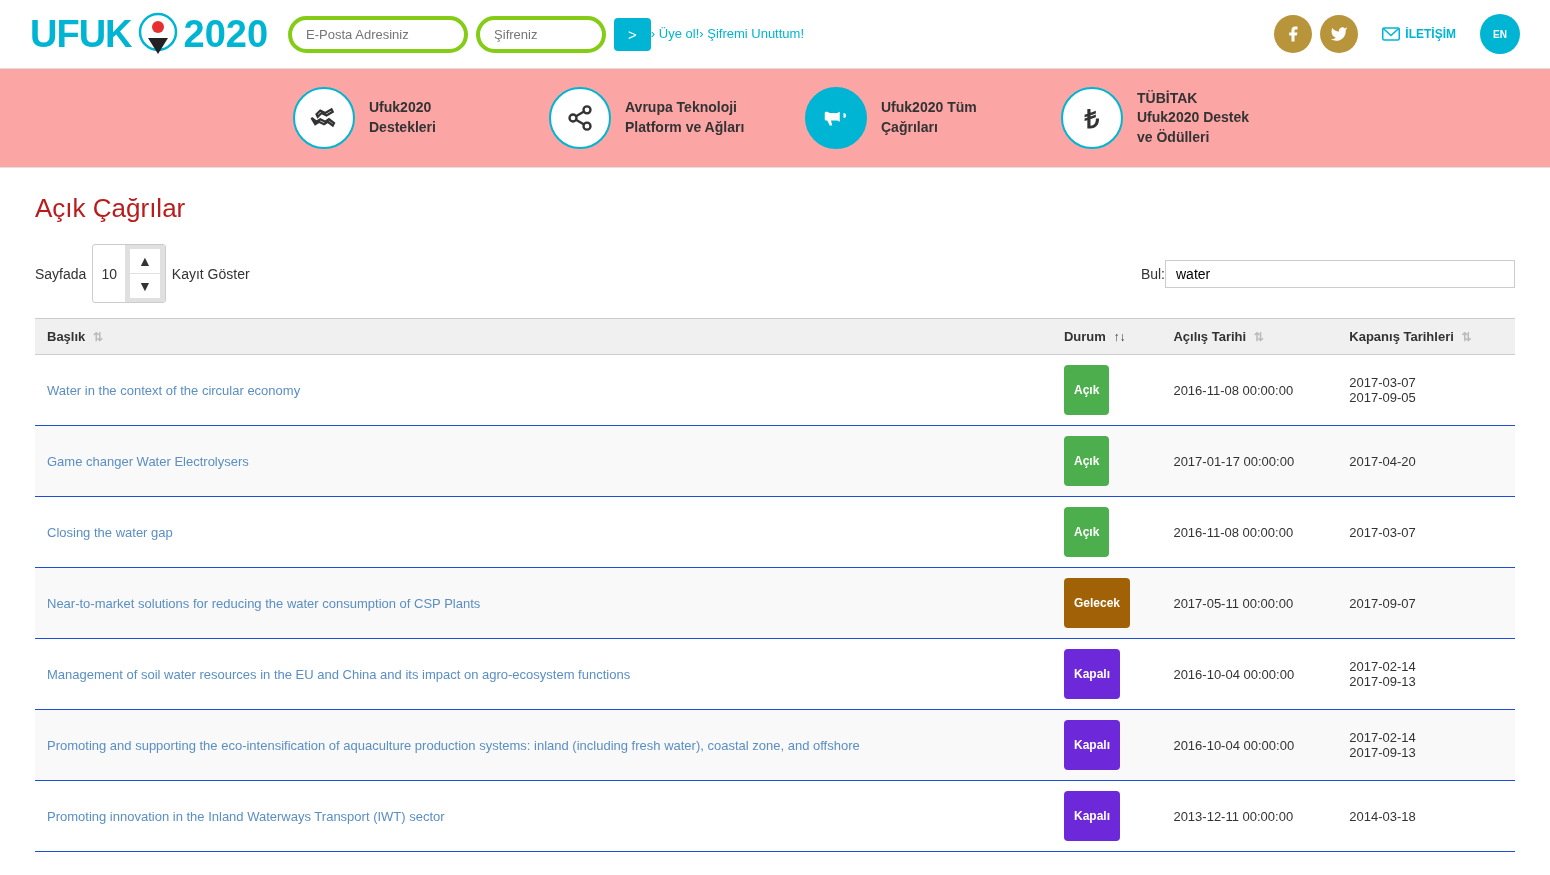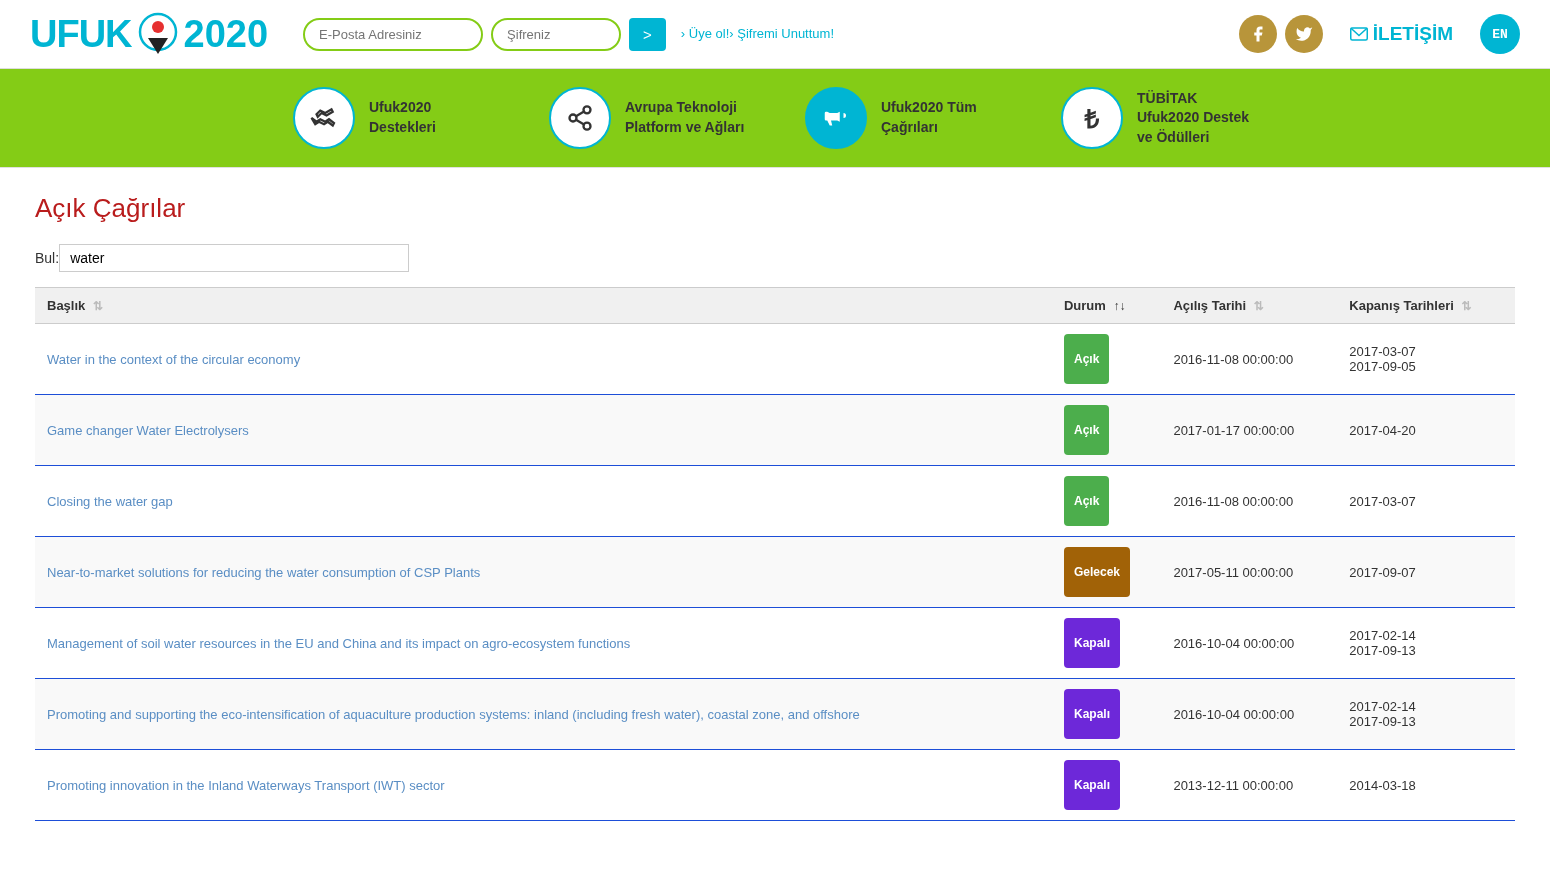--- a/index.html
+++ b/index.html
@@ -4,21 +4,20 @@
   <style>
     * { box-sizing: border-box; margin: 0; padding: 0; }
     body { font-family: Arial, sans-serif; font-size: 14px; background: #fff; color: #333; }
 
     
     .header {
       display: flex;
       align-items: center;
       padding: 10px 30px;
       border-bottom: 1px solid #ddd;
-      gap: 15px;
       background: #fff;
     }
     .logo {
       display: flex;
       align-items: center;
       text-decoration: none;
       margin-right: 20px;
     }
     .logo-ufuk {
       font-size: 38px;
@@ -30,21 +29,21 @@
       font-size: 38px;
       font-weight: bold;
       color: #00b5d3;
     }
     .header-inputs {
       display: flex;
       align-items: center;
       gap: 8px;
     }
     .header-inputs input {
-      border: 2px solid #84cc16;
+      border: 4px solid #84cc16;
       border-radius: 20px;
       padding: 7px 14px;
       font-size: 13px;
       outline: none;
       color: #999;
     }
     .header-inputs input:first-child { width: 180px; }
     .header-inputs input:last-of-type { width: 130px; }
     .btn-login {
       background: #00b5d3;
@@ -80,46 +79,45 @@
       text-decoration: none;
       cursor: pointer;
     }
     .social-btn.facebook { background: #b8953a; }
     .social-btn.twitter { background: #b8953a; }
     .iletisim {
       display: flex;
       align-items: center;
       gap: 5px;
       color: #00b5d3;
-      font-size: 19px;
+      font-size: 12px;
       font-weight: bold;
       text-decoration: none;
       border: none;
       background: none;
       cursor: pointer;
-      margin: 0 12px;
+      margin: 0 24px;
     }
     .en-btn {
       background: #00b5d3;
       color: #fff;
       border-radius: 50%;
       width: 40px;
       height: 40px;
       display: flex;
       align-items: center;
       justify-content: center;
-      font-size: 13px;
-      font-weight: bold;
-      cursor: pointer;
-      font-family: Liberation Mono, monospace;
+      font-size: 10px;
+      font-weight: bold;
+      cursor: pointer;
     }
 
     
     .nav-bar {
-      background: #84cc16;
+      background: #fca5a5;
       display: flex;
       align-items: center;
       justify-content: center;
       padding: 18px 30px;
       gap: 60px;
       border-bottom: 1px solid #e0e0e0;
     }
     .nav-item {
       display: flex;
       align-items: center;
@@ -348,20 +346,31 @@
       <span style="font-size:26px;font-weight:bold;color:#333;">₺</span>
     </div>
     <span class="nav-label">TÜBİTAK Ufuk2020 Destek ve Ödülleri</span>
   </div>
 </div>
 
 <div class="main">
   <h1 class="page-title">Açık Çağrılar</h1>
 
   <div class="table-controls">
+    <div class="records-control">
+      <span>Sayfada</span>
+      <div class="records-select">
+        <span>10</span>
+        <div class="arrow-btn">
+          <span>▲</span>
+          <span>▼</span>
+        </div>
+      </div>
+      <span>Kayıt Göster</span>
+    </div>
 
     <div class="search-control">
       <span>Bul:</span>
       <input type="text" value="water" style="">
     </div>
   </div>
 
   <table class="data-table">
     <thead>
       <tr>

